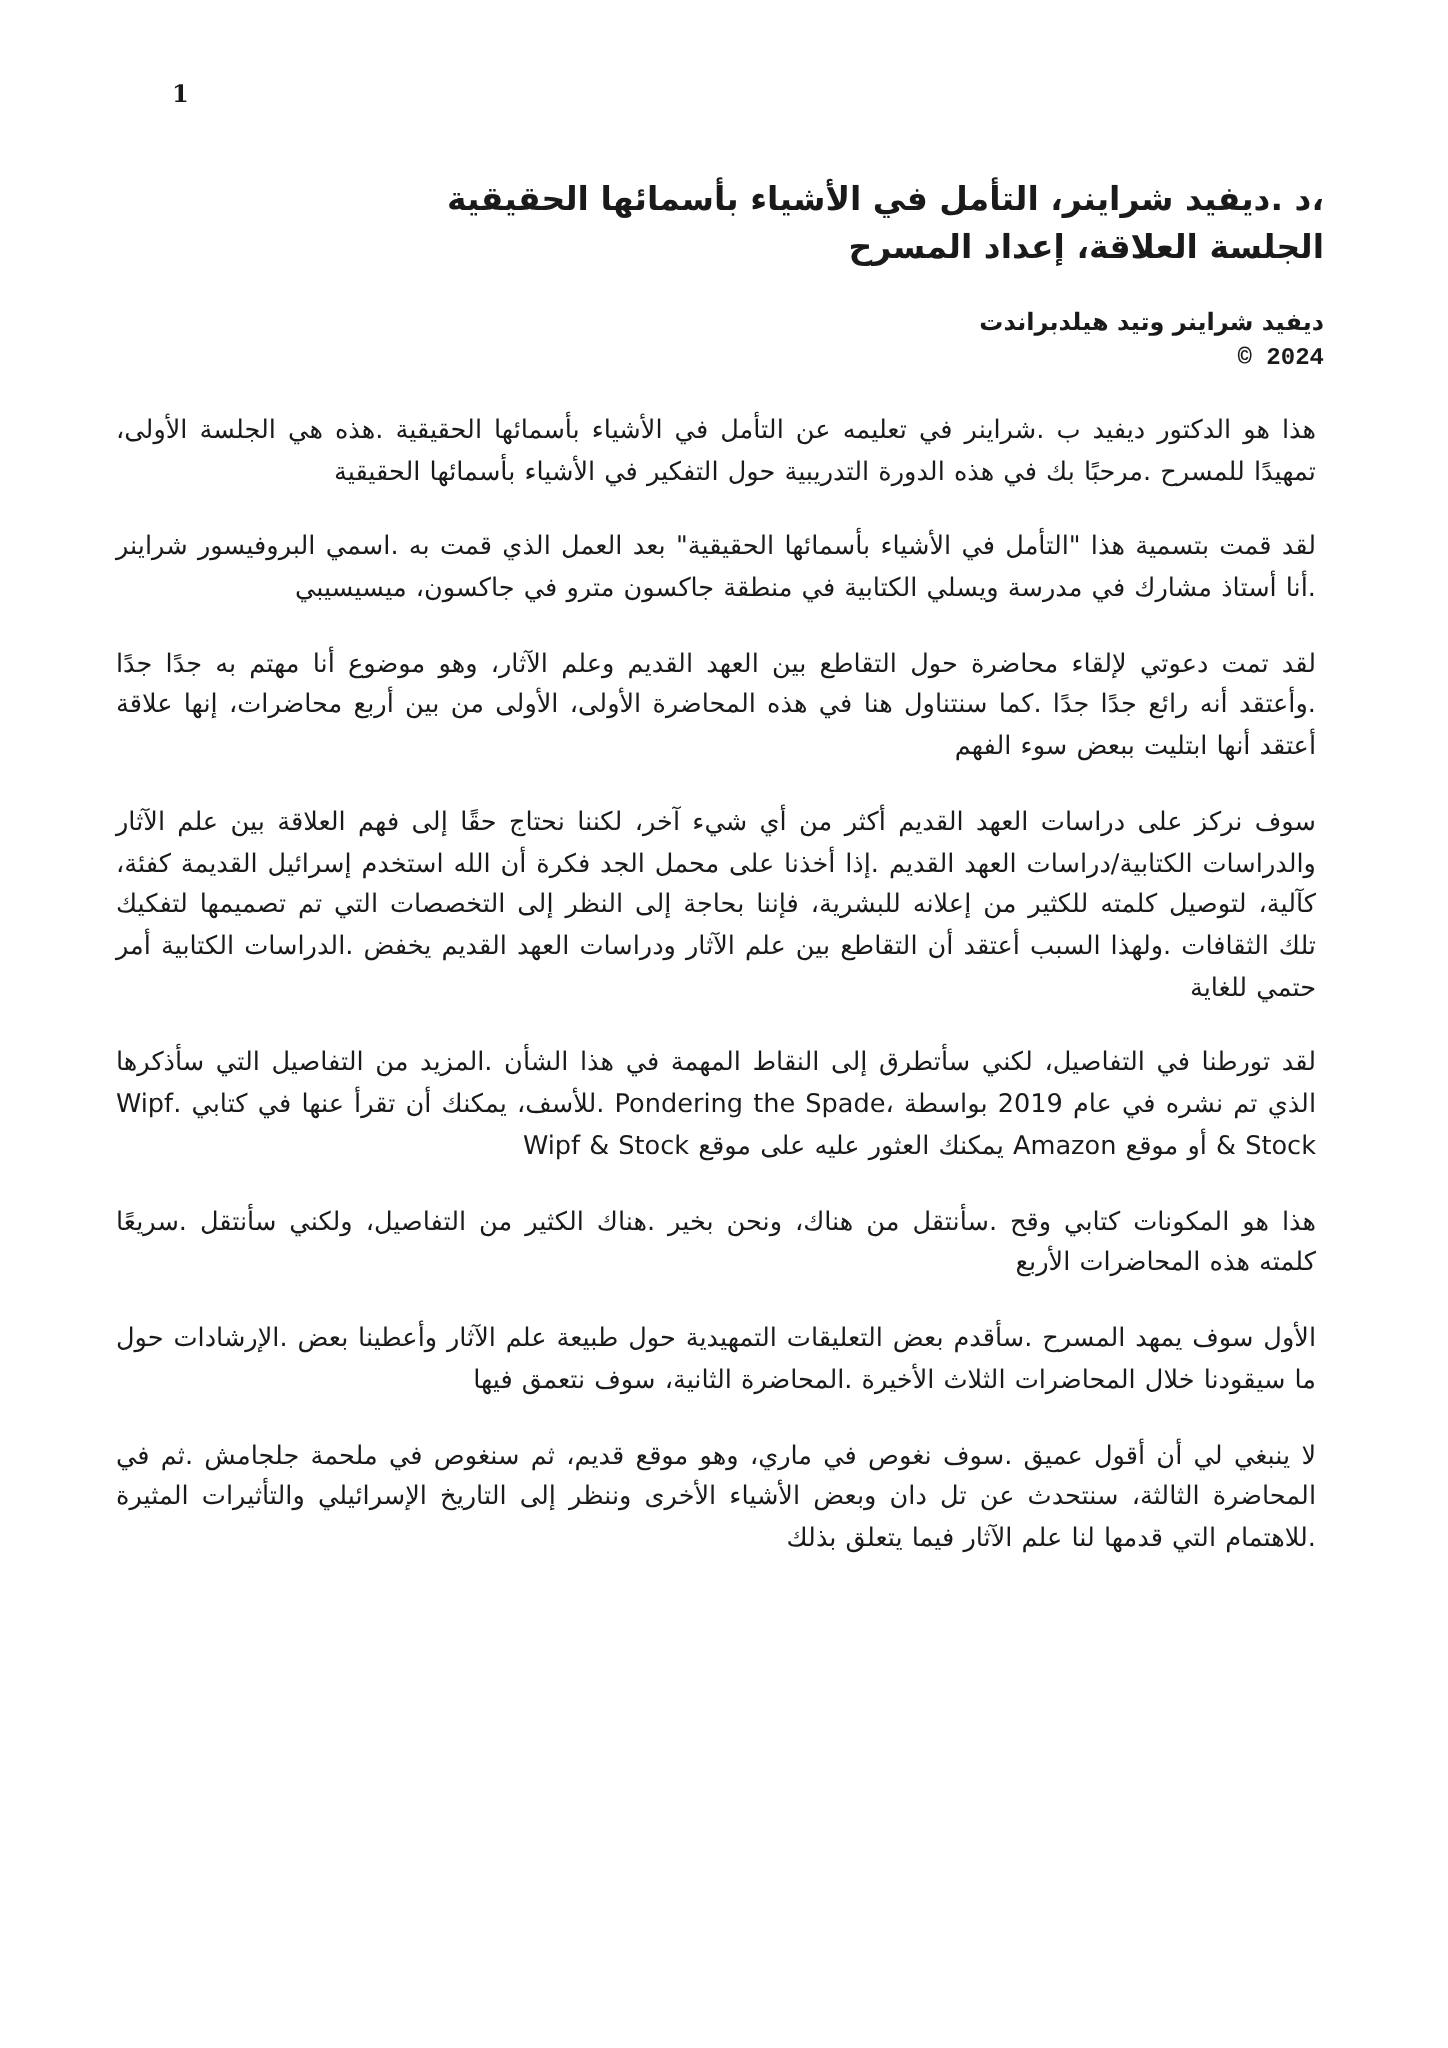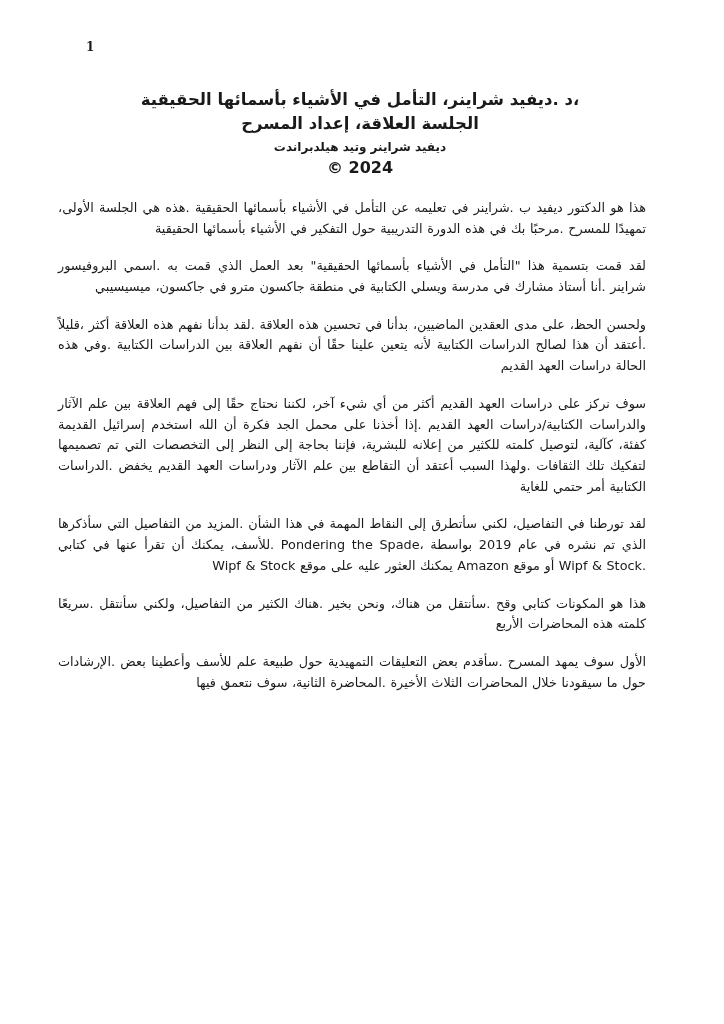--- a/index.html
+++ b/index.html
@@ -24,65 +24,67 @@
     position: absolute;
     top: 40px;
     left: 86px;
     direction: ltr;
     font-family: "DejaVu Serif", "Liberation Serif", serif;
     font-size: 12px;
     font-weight: bold;
     color: #1a1a1a;
   }
   .doc-header {
-    text-align: center;
+    text-align: right;
     margin-bottom: 18px;
   }
   .title-line {
     font-size: 16.5px;
     font-weight: bold;
     line-height: 1.45;
   }
   .byline {
     font-size: 12px;
     font-weight: bold;
     line-height: 1.5;
-    margin-top: 2px;
+    margin-top: 16px;
   }
   .copyright {
-    font-size: 16px;
+    font-size: 12px;
     font-weight: bold;
     line-height: 1.5;
     direction: ltr;
+    font-family: Liberation Mono, monospace;
   }
   .doc-body p {
     font-size: 12.8px;
     line-height: 1.62;
     text-align: justify;
-    margin: 0 16px 17px 0;
+    margin: 0 4px 17px 0;
     word-spacing: 0.5px;
   }
 </style>
 </head>
 <body>
 
 <div class="page">
 
   <div class="page-number">1</div>
 
   <div class="doc-header">
     <div class="title-line">،د .ديفيد شراينر، التأمل في الأشياء بأسمائها الحقيقية</div>
     <div class="title-line">الجلسة العلاقة، إعداد المسرح</div>
     <div class="byline">ديفيد شراينر وتيد هيلدبراندت</div>
     <div class="copyright">© 2024</div>
   </div>
 
   <div class="doc-body">
     <p>هذا هو الدكتور ديفيد ب .شراينر في تعليمه عن التأمل في الأشياء بأسمائها الحقيقية .هذه هي الجلسة الأولى، تمهيدًا للمسرح .مرحبًا بك في هذه الدورة التدريبية حول التفكير في الأشياء بأسمائها الحقيقية</p>
     <p>لقد قمت بتسمية هذا "التأمل في الأشياء بأسمائها الحقيقية" بعد العمل الذي قمت به .اسمي البروفيسور شراينر .أنا أستاذ مشارك في مدرسة ويسلي الكتابية في منطقة جاكسون مترو في جاكسون، ميسيسيبي</p>
-    <p>ولحسن الحظ، على مدى العقدين الماضيين، بدأنا في تحسين هذه العلاقة .لقد بدأنا نفهم هذه العلاقة أكثر ،قليلاً .أعتقد أن هذا لصالح الدراسات الكتابية لأنه يتعين علينا حقًا أن نفهم العلاقة بين الدراسات الكتابية .وفي هذه الحالة دراسات العهد القديم</p>
+    <p>لقد تمت دعوتي لإلقاء محاضرة حول التقاطع بين العهد القديم وعلم الآثار، وهو موضوع أنا مهتم به جدًا جدًا .وأعتقد أنه رائع جدًا جدًا .كما سنتناول هنا في هذه المحاضرة الأولى، الأولى من بين أربع محاضرات، إنها علاقة أعتقد أنها ابتليت ببعض سوء الفهم</p>
     <p>سوف نركز على دراسات العهد القديم أكثر من أي شيء آخر، لكننا نحتاج حقًا إلى فهم العلاقة بين علم الآثار والدراسات الكتابية/دراسات العهد القديم .إذا أخذنا على محمل الجد فكرة أن الله استخدم إسرائيل القديمة كفئة، كآلية، لتوصيل كلمته للكثير من إعلانه للبشرية، فإننا بحاجة إلى النظر إلى التخصصات التي تم تصميمها لتفكيك تلك الثقافات .ولهذا السبب أعتقد أن التقاطع بين علم الآثار ودراسات العهد القديم يخفض .الدراسات الكتابية أمر حتمي للغاية</p>
     <p>لقد تورطنا في التفاصيل، لكني سأتطرق إلى النقاط المهمة في هذا الشأن .المزيد من التفاصيل التي سأذكرها الذي تم نشره في عام 2019 بواسطة ،Pondering the Spade .للأسف، يمكنك أن تقرأ عنها في كتابي .Wipf &amp; Stock أو موقع Amazon يمكنك العثور عليه على موقع Wipf &amp; Stock</p>
     <p>هذا هو المكونات كتابي وقح .سأنتقل من هناك، ونحن بخير .هناك الكثير من التفاصيل، ولكني سأنتقل .سريعًا كلمته هذه المحاضرات الأربع</p>
-    <p>الأول سوف يمهد المسرح .سأقدم بعض التعليقات التمهيدية حول طبيعة علم للأسف وأعطينا بعض .الإرشادات حول ما سيقودنا خلال المحاضرات الثلاث الأخيرة .المحاضرة الثانية، سوف نتعمق فيها</p>
+    <p>الأول سوف يمهد المسرح .سأقدم بعض التعليقات التمهيدية حول طبيعة علم الآثار وأعطينا بعض .الإرشادات حول ما سيقودنا خلال المحاضرات الثلاث الأخيرة .المحاضرة الثانية، سوف نتعمق فيها</p>
+    <p>لا ينبغي لي أن أقول عميق .سوف نغوص في ماري، وهو موقع قديم، ثم سنغوص في ملحمة جلجامش .ثم في المحاضرة الثالثة، سنتحدث عن تل دان وبعض الأشياء الأخرى وننظر إلى التاريخ الإسرائيلي والتأثيرات المثيرة .للاهتمام التي قدمها لنا علم الآثار فيما يتعلق بذلك</p>
   </div>
 
 </div>
 
 </body></html>

